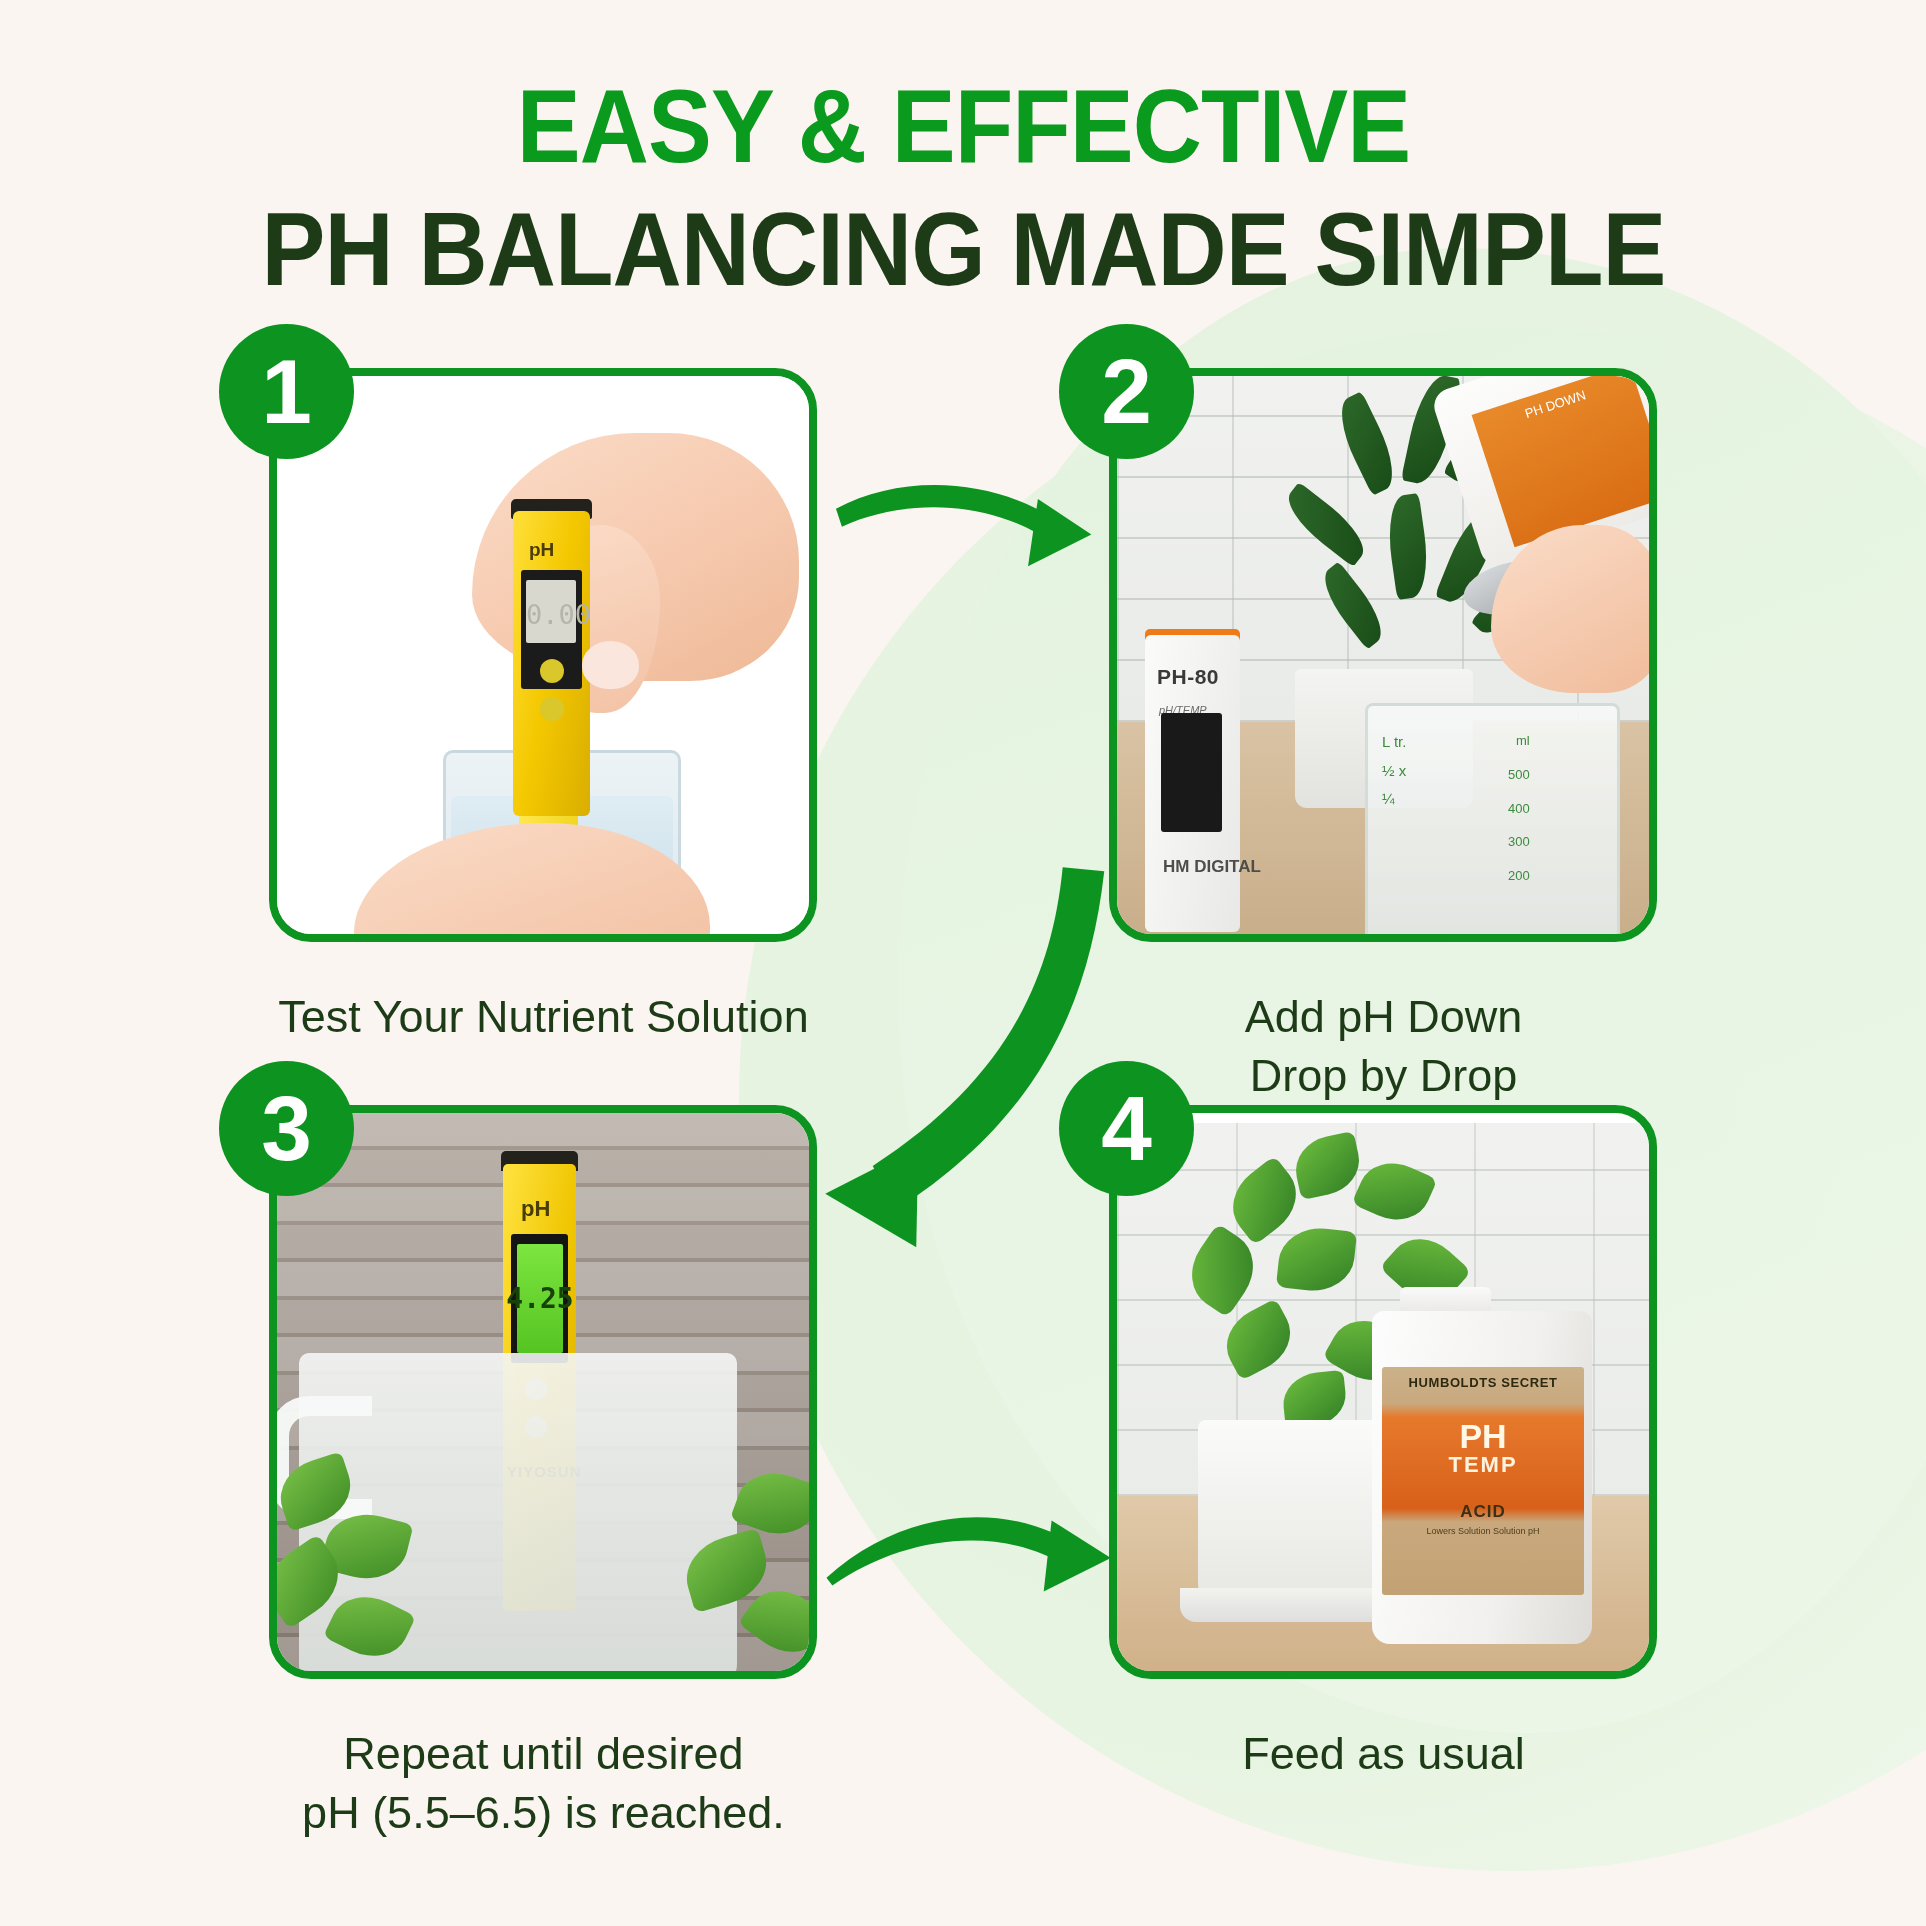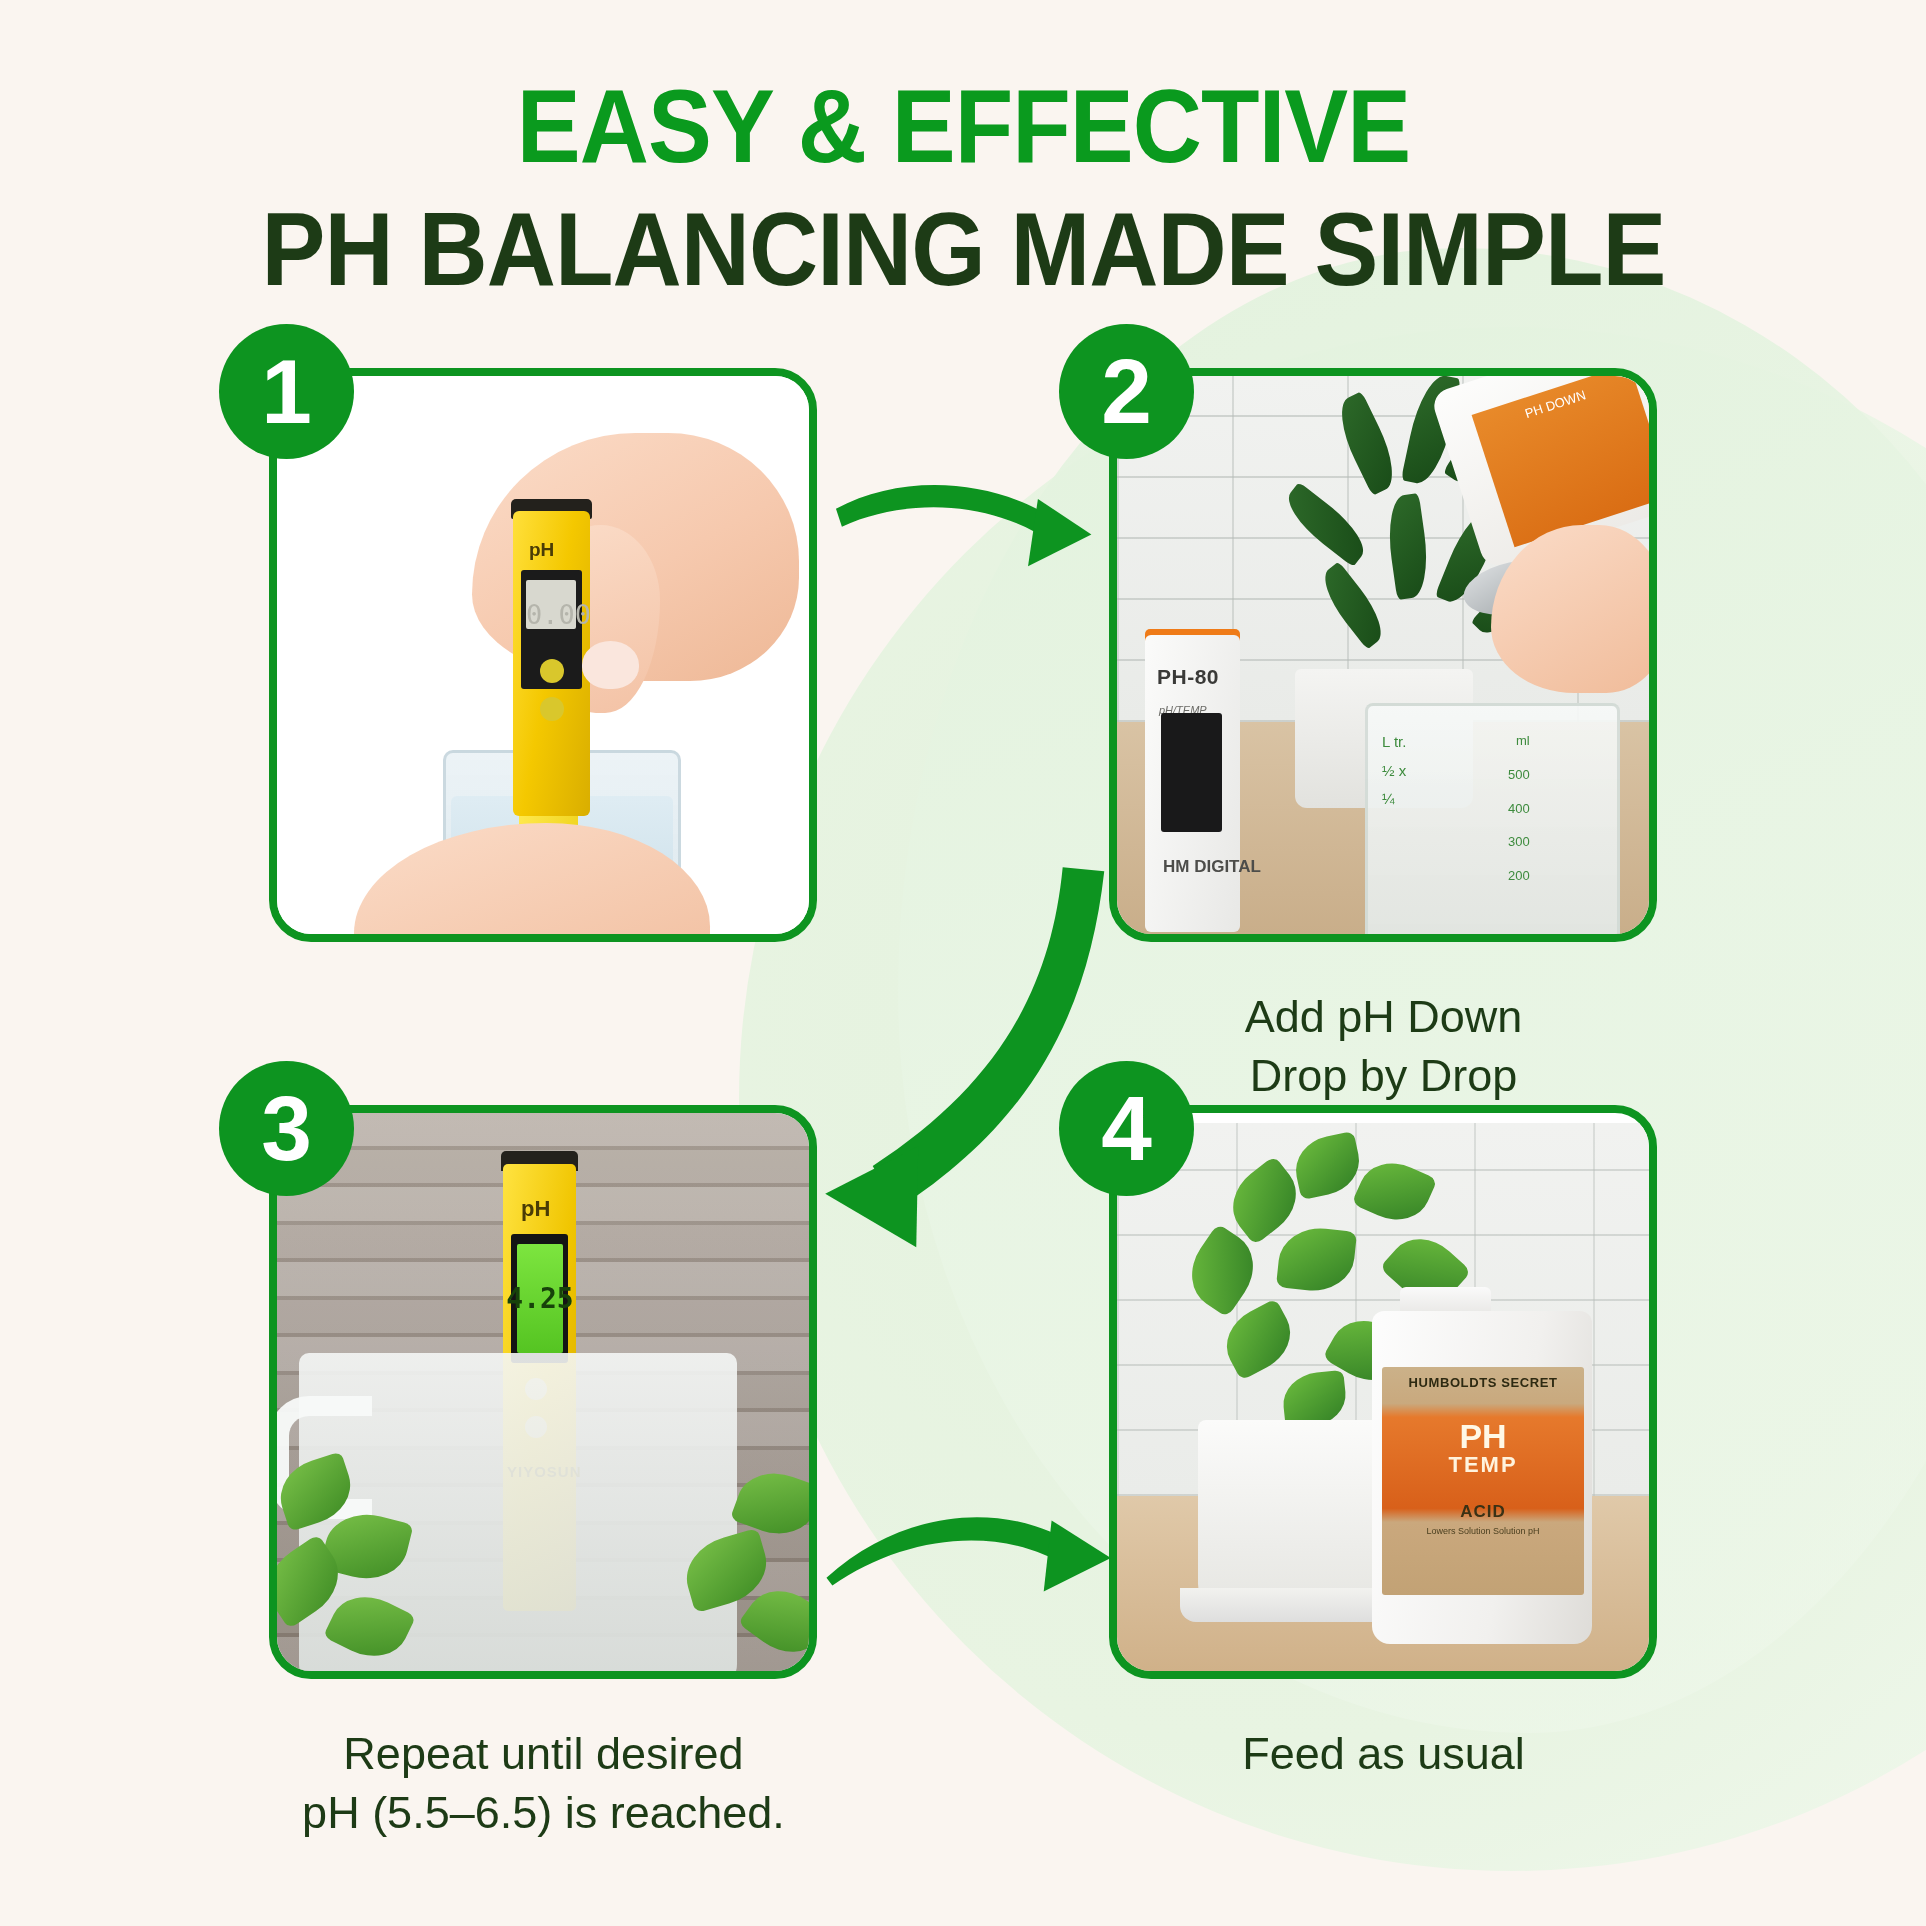--- a/index.html
+++ b/index.html
@@ -134,21 +134,21 @@
   .s1 .pen-label {
     position:absolute; left:252px; top:163px;
     font-size:19px; color:#4a3c06; font-weight:bold;
   }
   .s1 .pen-screen {
     position:absolute; left:244px; top:194px;
     width:61px; height:119px; background:#1b1b1b; border-radius:3px;
   }
   .s1 .lcd {
     position:absolute; left:249px; top:204px;
-    width:50px; height:49px;
+    width:50px; height:63px;
     background:#d8d8cf; border-radius:2px;
     font-family:"DejaVu Sans Mono", monospace;
     font-size:27px; color:#b5b5ac; text-align:center; line-height:69px;
   }
   .s1 .pen-btn {
     position:absolute; left:263px; width:24px; height:24px;
     border-radius:50%; background:#d9c72c;
   }
   .s1 .btn-a { top:283px; } .s1 .btn-b { top:321px; }
   .s1 .pen-probe {
@@ -421,20 +421,21 @@
           <div class="pen-body"></div>
           <div class="pen-label">pH</div>
           <div class="pen-screen"></div>
           <div class="lcd">0.00</div>
           <div class="pen-btn btn-a"></div>
           <div class="pen-btn btn-b"></div>
           <div class="nail"></div>
         </div>
       </div>
       <div class="badge">1</div>
+      <div class="caption">Test Your Nutrient Solution</div>
     </div>
 
     <div class="step step-2">
       <div class="card">
         <div class="card-inner s2">
           <div class="tile-grid"></div>
           <div class="plant">
             <div class="leaf" style="left:109px;top:6px;width:38px;height:111px;transform:rotate(12deg);"></div>
             <div class="leaf" style="left:46px;top:26px;width:36px;height:99px;transform:rotate(-26deg);"></div>
             <div class="leaf" style="left:166px;top:18px;width:36px;height:105px;transform:rotate(34deg);"></div>

